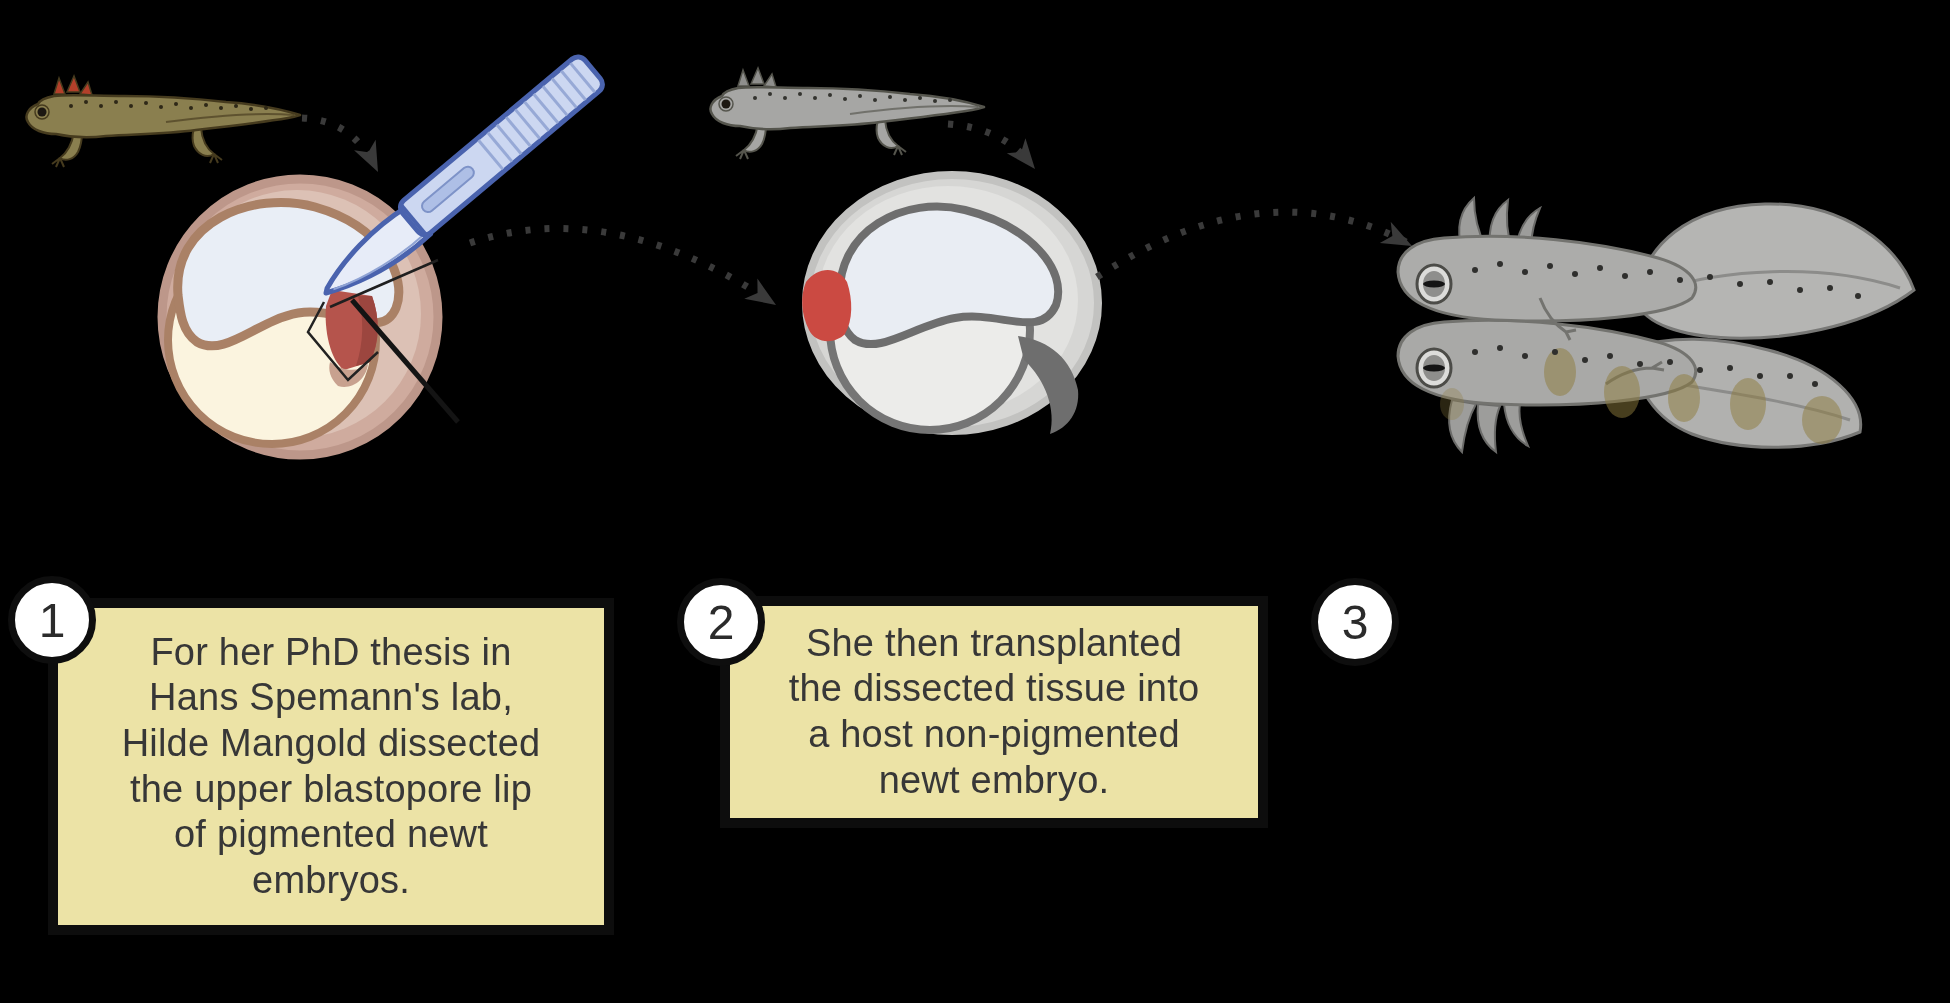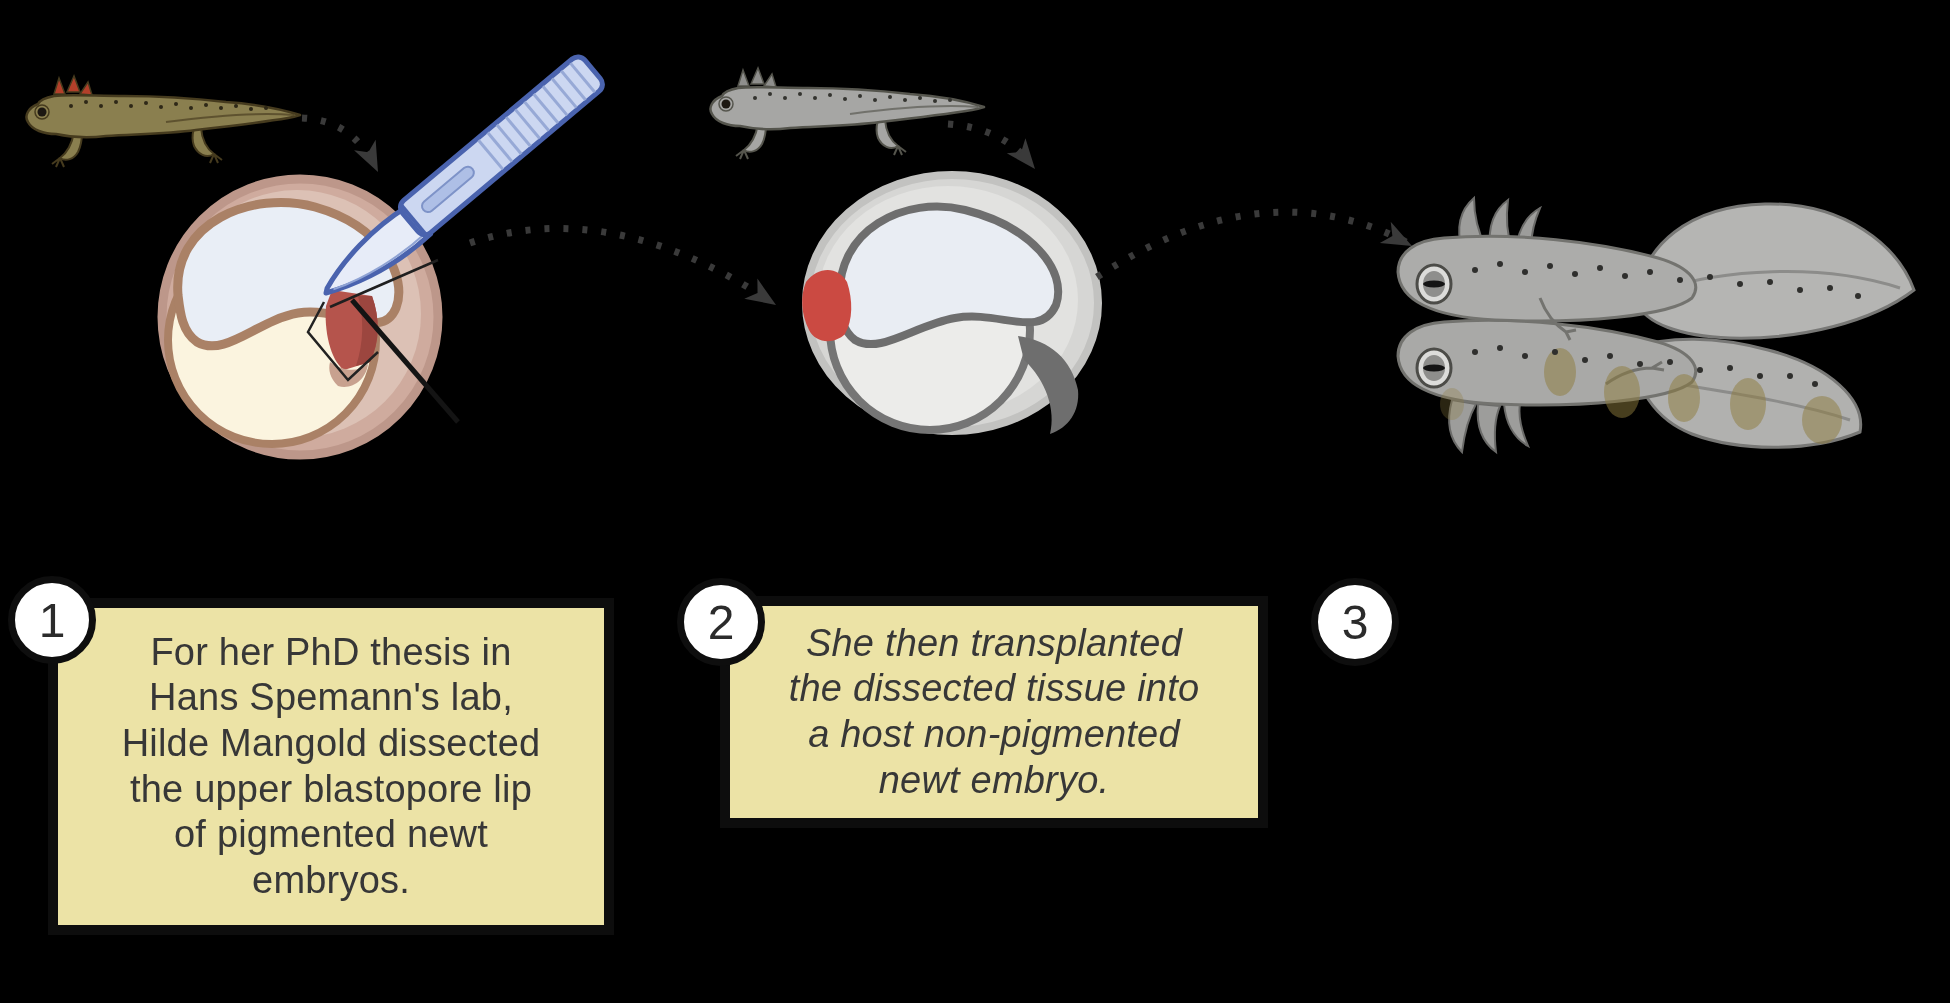--- a/index.html
+++ b/index.html
@@ -231,21 +231,21 @@
 Hans Spemann's lab,
 Hilde Mangold dissected
 the upper blastopore lip
 of pigmented newt
 embryos.</div>
 </div>
 <div class="badge" style="left:8px; top:576px;">
   <span>1</span>
 </div>
 
-<div class="step-box" style="left:720px; top:596px; width:528px; height:212px;font-style:italic;">
+<div class="step-box" style="left:720px; top:596px; width:528px; height:212px;">
   <div class="step-text">She then transplanted
 the dissected tissue into
 a host non-pigmented
 newt embryo.</div>
 </div>
 <div class="badge" style="left:677px; top:578px;">
   <span>2</span>
 </div>
 
 <div class="badge" style="left:1311px; top:578px;">

